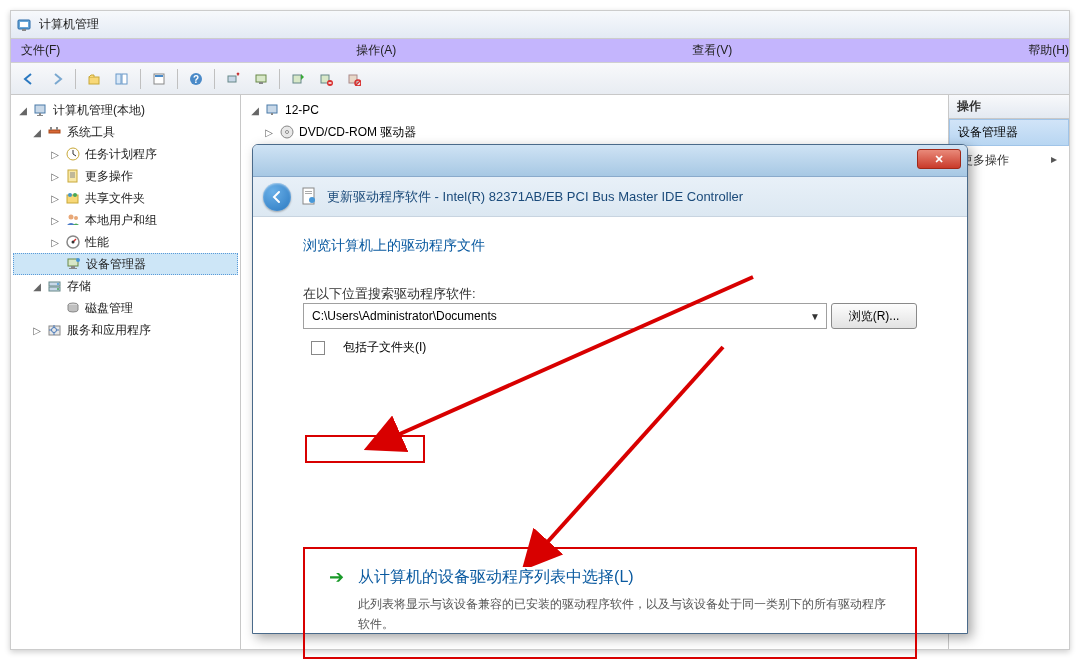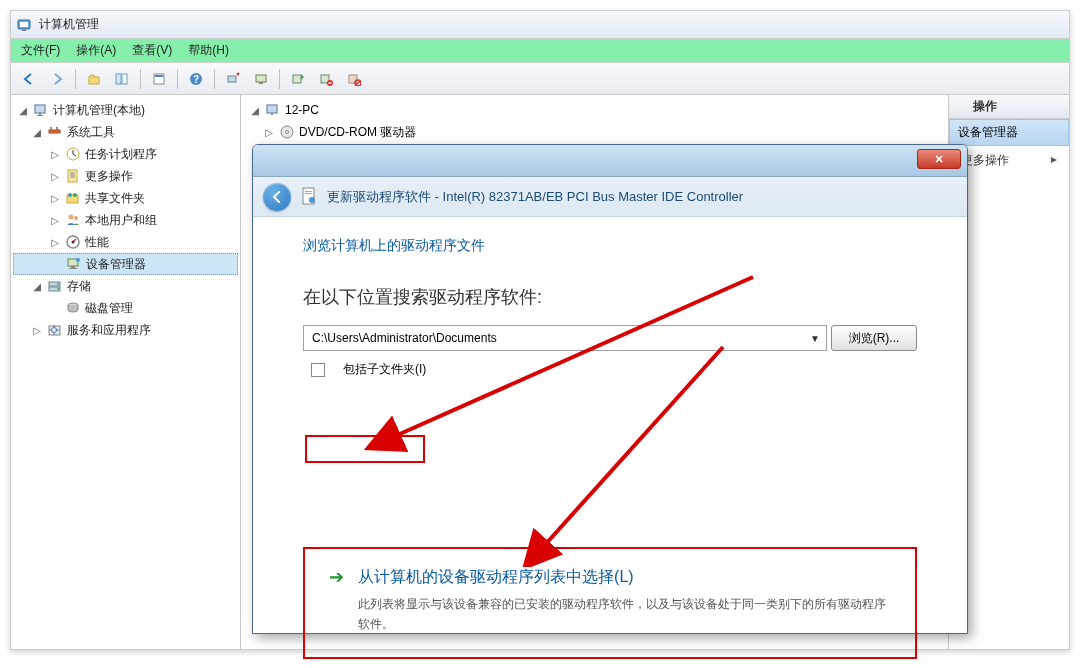--- a/index.html
+++ b/index.html
@@ -1,48 +1,48 @@
 <!DOCTYPE html>
 <html><head>
 <meta charset="utf-8">
 <style>
 * { box-sizing: border-box; margin: 0; padding: 0; }
 body { font-family: "Microsoft YaHei", "SimSun", Tahoma, sans-serif; font-size: 12px; background: #fff; width: 1090px; height: 668px; overflow: hidden; position: relative; }
 .outer { position: absolute; left: 10px; top: 10px; width: 1060px; height: 640px; border: 1px solid #ccc; background: #fff; box-shadow: 0 2px 6px rgba(0,0,0,0.2); }
 .titlebar { height: 28px; background: linear-gradient(to bottom,#f7f9fc,#e3eaf4); display: flex; align-items: center; padding-left: 6px; border-bottom: 1px solid #ccc; }
 .titlebar .t-icon { width: 16px; height: 16px; margin-right: 6px; }
 .titlebar .t-text { color: #1a1a1a; }
-.menubar { height: 24px; background: #86efac; display: flex; align-items: center; padding-left: 10px; border-bottom: 1px solid #d0d0d0; color: #222; gap: 16px; }
+.menubar { height: 24px; background: #c4b5fd; display: flex; align-items: center; padding-left: 10px; border-bottom: 1px solid #d0d0d0; color: #222; gap: 16px; justify-content: space-between; }
 .menubar span { cursor: default; }
 .toolbar { height: 32px; background: linear-gradient(to bottom,#f8f9fb,#e8ecf2); border-bottom: 1px solid #c8c8c8; display: flex; align-items: center; padding: 0 6px; gap: 4px; }
 .tbtn { width: 24px; height: 24px; border: 1px solid transparent; display: flex; align-items: center; justify-content: center; border-radius: 2px; }
 .sep { width: 1px; height: 20px; background: #c0c0c0; margin: 0 2px; }
 .body { display: flex; height: calc(100% - 84px); }
 .leftpane { width: 230px; border-right: 1px solid #c8c8c8; background: #fff; padding: 4px 2px; overflow: hidden; }
 .tree { font-size: 12px; color: #222; }
 .tnode { display: flex; align-items: center; height: 22px; padding-left: 4px; white-space: nowrap; }
 .tnode .exp { width: 12px; text-align: center; color: #666; font-size: 10px; }
 .tnode .ic { width: 16px; height: 16px; margin: 0 4px; display: inline-flex; align-items: center; justify-content: center; }
 .sel { background: #cde6f7; border: 1px dotted #5a9bd8; }
 .midpane { flex: 1; border-right: 1px solid #c8c8c8; background: #fff; padding: 4px; position: relative; }
 .rightpane { width: 120px; background: #fff; }
-.rightpane .hdr { height: 24px; background: linear-gradient(to bottom,#f8f9fb,#e3e9f1); border-bottom: 1px solid #c8c8c8; padding-left: 24px; display: flex; align-items: center; font-weight: bold; color: #333; }
+.rightpane .hdr { height: 24px; background: linear-gradient(to bottom,#f8f9fb,#e3e9f1); border-bottom: 1px solid #c8c8c8; padding-left: 8px; display: flex; align-items: center; font-weight: bold; color: #333; }
 .rightpane .sel2 { background: linear-gradient(to bottom,#d1e4f8,#b8d6f2); border: 1px solid #a0c4e8; padding: 4px 8px; }
 .rightpane .more { padding: 6px 12px; color: #333; }
 
 .dialog { position: absolute; left: 252px; top: 144px; width: 716px; height: 490px; background: #fff; border: 1px solid #4a6a8a; border-top-left-radius: 6px; border-top-right-radius: 6px; box-shadow: 4px 4px 12px rgba(0,0,0,0.35); }
 .dlg-tb { height: 32px; background: linear-gradient(to bottom,#cfe3f4,#a7c8e4); border-bottom: 1px solid #8aaacb; position: relative; border-top-left-radius: 5px; border-top-right-radius: 5px; }
 .dlg-close { position: absolute; right: 6px; top: 4px; width: 44px; height: 20px; background: linear-gradient(to bottom,#e98a7a,#c93a2a); border: 1px solid #a02818; border-radius: 3px; display: flex; align-items: center; justify-content: center; color: #fff; font-weight: bold; font-size: 11px; }
 .dlg-hdr { height: 40px; background: linear-gradient(to bottom,#e8f0f8,#dce8f2); display: flex; align-items: center; padding-left: 10px; gap: 10px; border-bottom: 1px solid #c8d4e0; }
 .dlg-back { width: 28px; height: 28px; border-radius: 50%; background: radial-gradient(circle at 35% 30%,#6ab0e8,#2a78c0); display: flex; align-items: center; justify-content: center; color: #fff; box-shadow: inset 0 1px 2px rgba(255,255,255,0.5), 0 1px 2px rgba(0,0,0,0.3); }
 .dlg-hdr .d-icon { width: 16px; height: 20px; }
 .dlg-hdr .d-text { color: #1a4a7a; font-size: 13px; }
 .dlg-body { padding: 20px 50px 10px 50px; position: relative; height: calc(100% - 72px); }
 .dlg-h1 { color: #0a5aa0; font-size: 14px; font-weight: normal; margin-bottom: 30px; }
-.dlg-lbl { color: #333; font-size: 18px; margin-bottom: 16px; }
+.dlg-lbl { color: #333; font-size: 13px; margin-bottom: 0; }
 .dlg-path-row { display: flex; align-items: center; gap: 4px; margin-bottom: 10px; }
 .dlg-select { flex: 1; height: 26px; border: 1px solid #a0a0a0; background: #fff; display: flex; align-items: center; padding: 0 8px; position: relative; }
 .dlg-select .arrow { position: absolute; right: 6px; color: #333; font-size: 10px; }
 .dlg-btn { width: 86px; height: 26px; border: 1px solid #8a8a8a; background: linear-gradient(to bottom,#fdfdfd,#e2e2e2); border-radius: 3px; display: flex; align-items: center; justify-content: center; font-size: 12px; }
 .dlg-check-row { display: flex; align-items: center; gap: 18px; padding-left: 8px; }
 .dlg-check { width: 14px; height: 14px; border: 1px solid #888; background: #fff; }
 .red-box1 { position: absolute; border: 2px solid #d80000; left: 52px; top: 218px; width: 120px; height: 28px; pointer-events: none; }
 .dlg-option { position: absolute; left: 50px; right: 50px; top: 330px; border: 2px solid #d80000; padding: 18px 24px 22px 24px; }
 .dlg-opt-row { display: flex; align-items: flex-start; gap: 14px; }
 .dlg-opt-arrow { color: #1a9a2a; font-size: 18px; line-height: 20px; }

